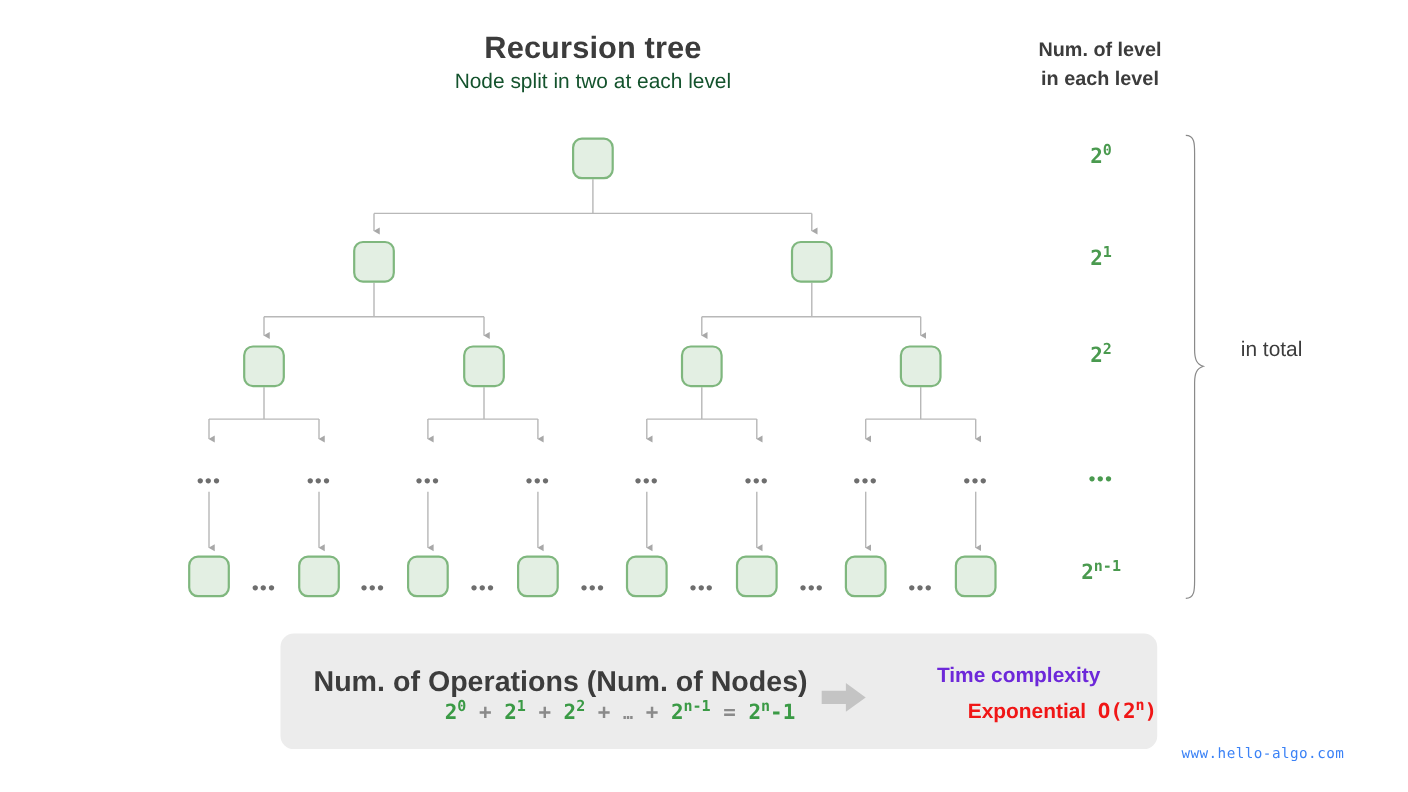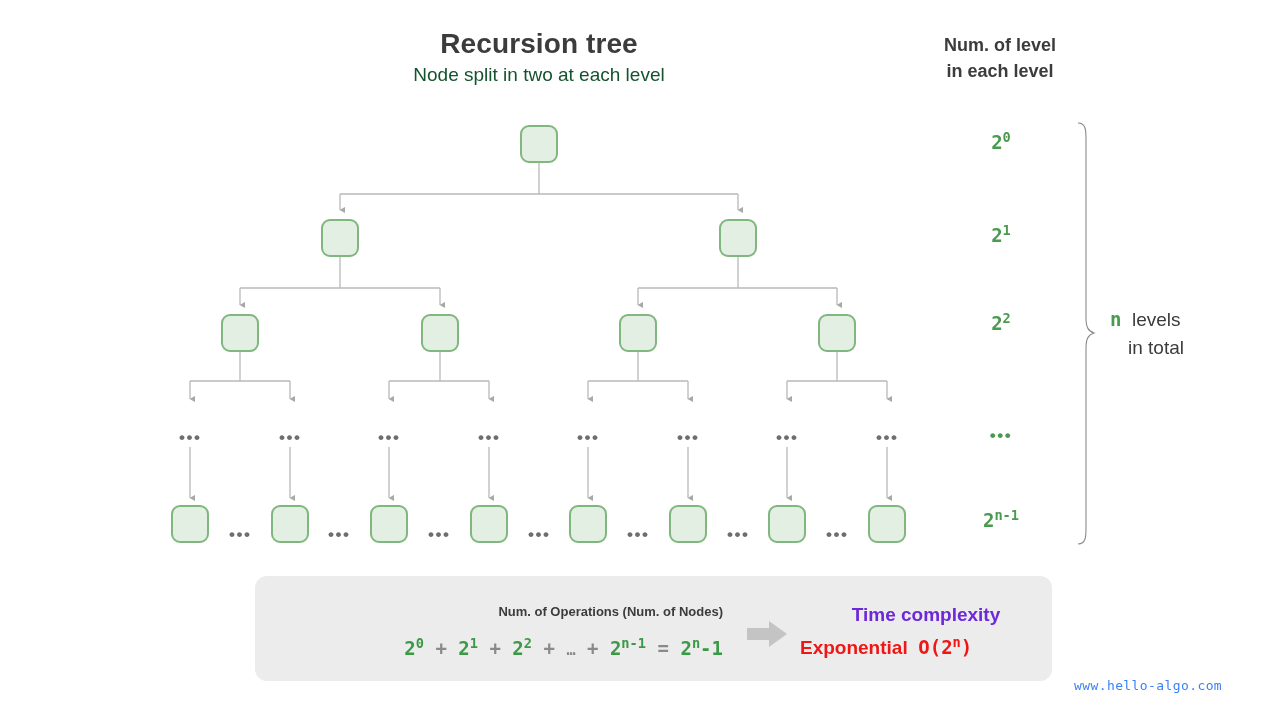--- a/index.html
+++ b/index.html
@@ -113,21 +113,21 @@
   
   #summary-panel {
     left: 255px; top: 576px;
     width: 797px; height: 105px;
     background: #ececec;
     border-radius: 12px;
   }
   #ops-title {
     left: 285px; top: 604px; width: 438px;
     text-align: right;
-    font-size: 13px;
+    font-size: 26px;
     font-weight: bold;
     color: #3c3c3c;
     white-space: nowrap;
   }
   #ops-formula {
     left: 285px; top: 639px; width: 438px;
     text-align: right;
     font-family: "DejaVu Sans Mono", monospace;
     font-size: 19px;
     font-weight: bold;
@@ -148,21 +148,21 @@
   #tc-title {
     left: 800px; top: 604px; width: 252px;
     text-align: center;
     font-size: 19px;
     font-weight: bold;
     color: #6d28d9;
     white-space: nowrap;
   }
   #tc-value {
     left: 800px; top: 638px; width: 252px;
-    text-align: left;
+    text-align: right;
     font-size: 19px;
     font-weight: bold;
     color: #f01616;
     white-space: nowrap;
     line-height: 1;
   }
   #tc-value .mono {
     font-family: "DejaVu Sans Mono", monospace;
     font-weight: bold;
   }
@@ -297,21 +297,20 @@
     <span>2</span><sup>2</sup>
   </div>
   <div class="abs level-label dots-label" style="left:946px; top:427px;">
     <span>•••</span>
   </div>
   <div class="abs level-label" style="left:946px; top:511px;">
     <span>2</span><sup>n-1</sup>
   </div>
 
   <div class="abs" id="total-levels">
-    <div class="row1"><span class="nvar">n</span>&nbsp;&nbsp;<span>levels</span></div>
     <div class="row2">in total</div>
   </div>
 
   <div class="abs" id="summary-panel"></div>
 
   <div class="abs" id="ops-title">Num. of Operations (Num. of Nodes)</div>
 
   <div class="abs" id="ops-formula">
     <span class="g"><span>2</span><sup>0</sup></span>
     <span class="op">+</span>

